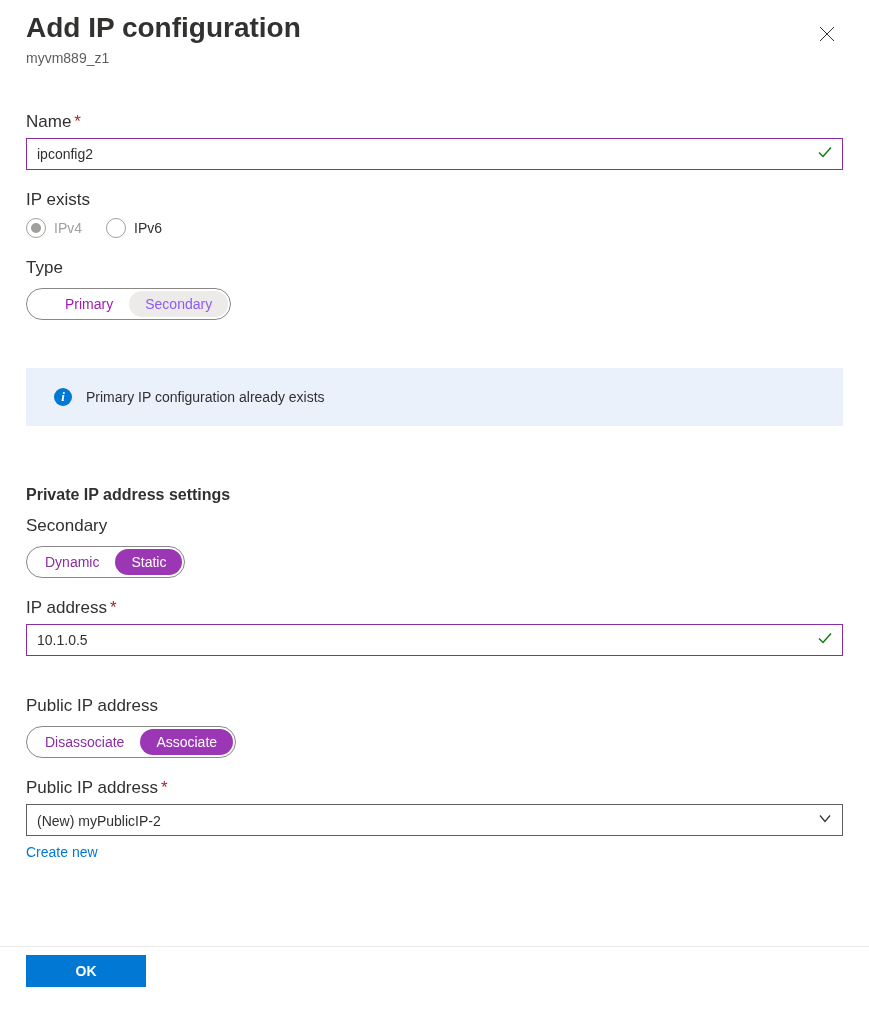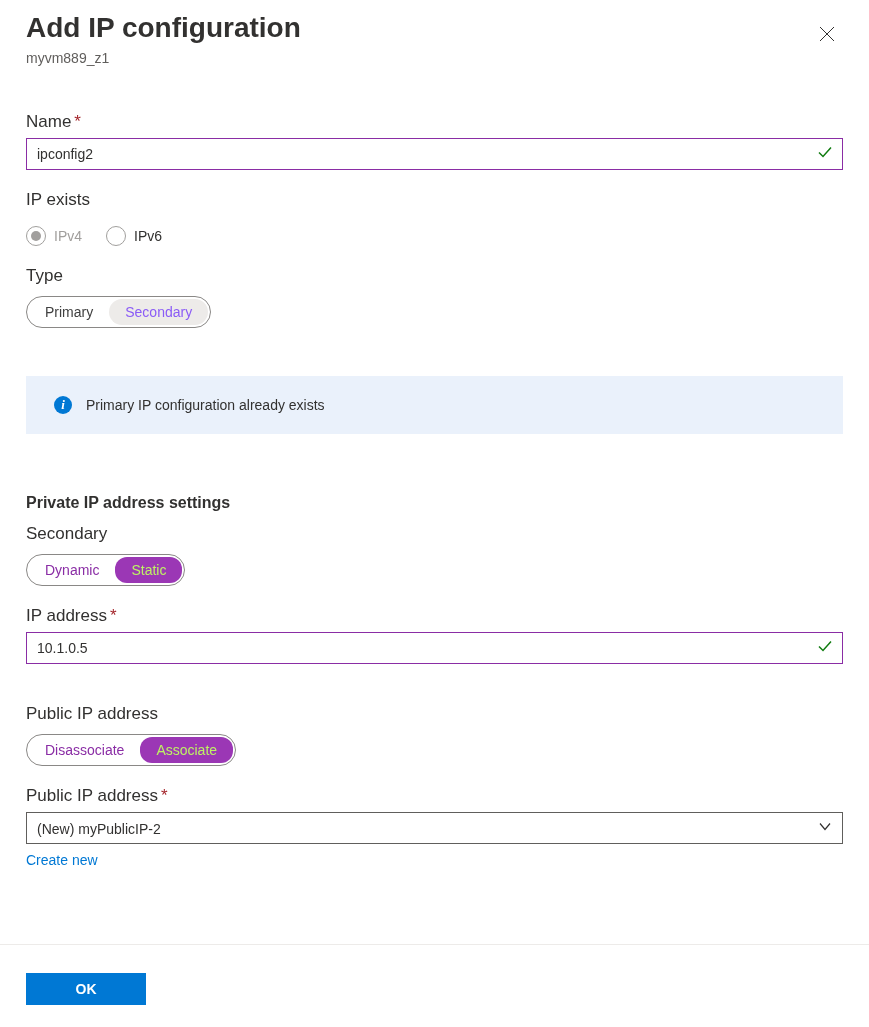--- a/index.html
+++ b/index.html
@@ -81,21 +81,21 @@
     .input-check svg {
       width: 16px;
       height: 16px;
     }
     .field-group {
       margin-bottom: 20px;
     }
     .radio-group {
       display: flex;
       gap: 24px;
-      margin-top: 16px;
+      margin-top: 8px;
       text-align: right;
     }
     .radio-option {
       display: flex;
       align-items: center;
       gap: 8px;
       cursor: pointer;
     }
     .radio-circle {
       width: 20px;
@@ -133,27 +133,27 @@
     .pill {
       padding: 5px 16px;
       font-size: 14px;
       cursor: pointer;
       background: #ffffff;
       color: #323130;
       border: none;
       border-radius: 16px;
     }
     .pill.disabled {
-      color: #404040;
+      color: #a21caf;
       cursor: default;
+      margin-left: 20px;
     }
     .pill.selected {
       background: #9b37b5;
-      color: #bef264;
-      border-radius: 12px;
+      color: #ffffff;
     }
     .pill.selected-disabled {
       background: #edebe9;
       color: #8b5cf6;
     }
     .pill.purple-text {
       color: #8a2da5;
     }
     .info-box {
       background: #eaf1fb;
@@ -215,22 +215,22 @@
     .link {
       color: #0078d4;
       font-size: 14px;
       text-decoration: none;
       cursor: pointer;
       display: inline-block;
       margin-top: 8px;
     }
     .footer {
       border-top: 1px solid #edebe9;
-      padding: 28px 26px;
-      margin-top: 30px;
+      padding: 8px 26px;
+      margin-top: 40px;
     }
     .ok-btn {
       background: #0078d4;
       color: #ffffff;
       border: none;
       padding: 8px 40px;
       font-size: 14px;
       font-weight: 600;
       cursor: pointer;
       min-width: 120px;

